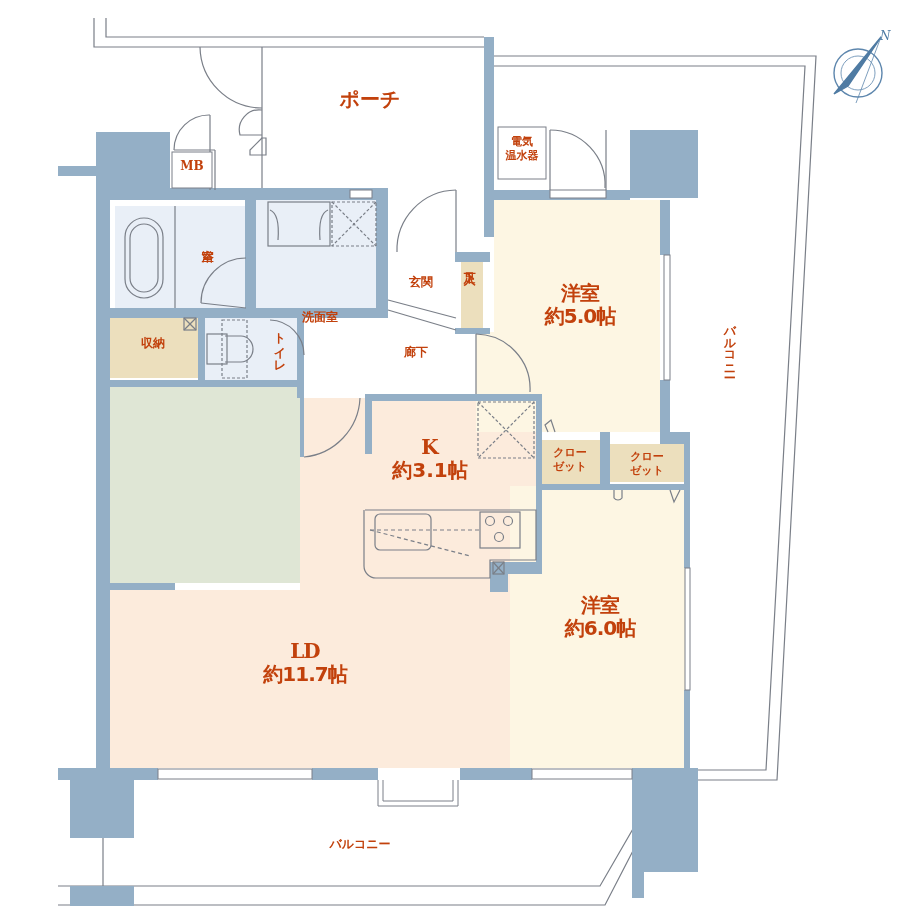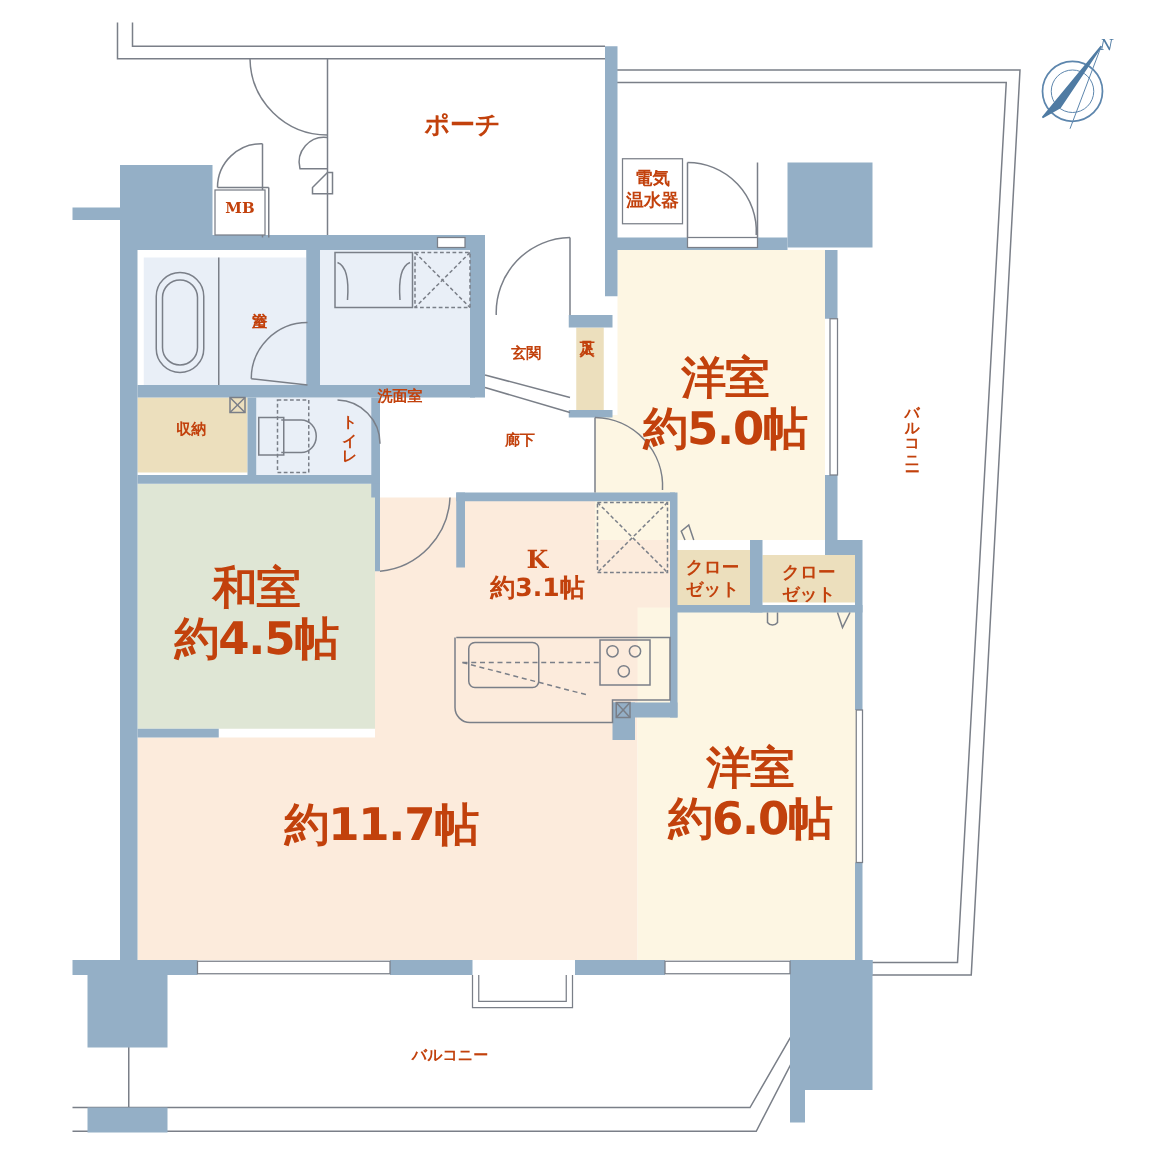--- a/index.html
+++ b/index.html
@@ -1,22 +1,22 @@
 <!DOCTYPE html>
 <html><head>
 <meta charset="utf-8">
 <style>
   html, body { margin:0; padding:0; background:#ffffff; }
   body { width:920px; height:920px; position:relative; overflow:hidden; font-family:"DejaVu Serif", serif; color:#1f2a44; }
   .plan { position:absolute; left:0; top:0; width:920px; height:920px; }
   .room-label { position:absolute; text-align:center; font-family:"DejaVu Sans", sans-serif; font-weight:bold; color:#c2410c; line-height:1.15; white-space:nowrap; }
-  .big { font-size:36px; letter-spacing:-1px; }
+  .big { font-size:20px; letter-spacing:-1px; }
   .mid { font-size:20px; }
   .sm { font-size:12px; }
-  .xs { font-size:14px; line-height:1.25; }
+  .xs { font-size:11px; line-height:1.25; }
   .vert { writing-mode:vertical-rl; text-orientation:upright; }
   .serif { font-family:"DejaVu Serif", serif; }
 </style>
 </head>
 <body>
 
 <div class="plan">
 <svg width="920" height="920" viewBox="0 0 920 920" xmlns="http://www.w3.org/2000/svg">
 
   <g fill="none" stroke="#7a7f88" stroke-width="1.2">
@@ -192,38 +192,35 @@
 <div class="room-label sm" style="left:396px;top:276px;width:50px;">玄関</div>
 <div class="room-label sm vert" style="left:462px;top:263px;">下足入</div>
 <div class="room-label sm" style="left:391px;top:346px;width:50px;">廊下</div>
 <div class="room-label sm vert" style="left:272px;top:324px;">トイレ</div>
 <div class="room-label sm" style="left:118px;top:337px;width:70px;font-family:Liberation Serif, serif;">収納</div>
 
 <div class="room-label big" style="left:500px;top:282px;width:160px;">
   <div>洋室</div>
   <div>約5.0帖</div>
 </div>
-<div class="room-label big" style="left:125px;top:450px;width:160px;">
-  <div>和室</div>
-  <div>約4.5帖</div>
-</div>
 <div class="room-label mid" style="left:375px;top:436px;width:110px;">
   <div class="serif">K</div>
   <div>約3.1帖</div>
 </div>
 <div class="room-label xs" style="left:540px;top:446px;width:60px;">
   <div>クロー</div>
   <div>ゼット</div>
 </div>
 <div class="room-label xs" style="left:612px;top:450px;width:70px;">
   <div>クロー</div>
   <div>ゼット</div>
 </div>
 <div class="room-label big" style="left:520px;top:594px;width:160px;">
   <div>洋室</div>
   <div>約6.0帖</div>
 </div>
 <div class="room-label big" style="left:215px;top:640px;width:180px;">
+  <div class="serif">LD</div>
   <div>約11.7帖</div>
 </div>
 <div class="room-label sm vert" style="left:722px;top:316px;">バルコニー</div>
 <div class="room-label sm" style="left:310px;top:838px;width:100px;">バルコニー</div>
 </div>
 
 </body></html>

